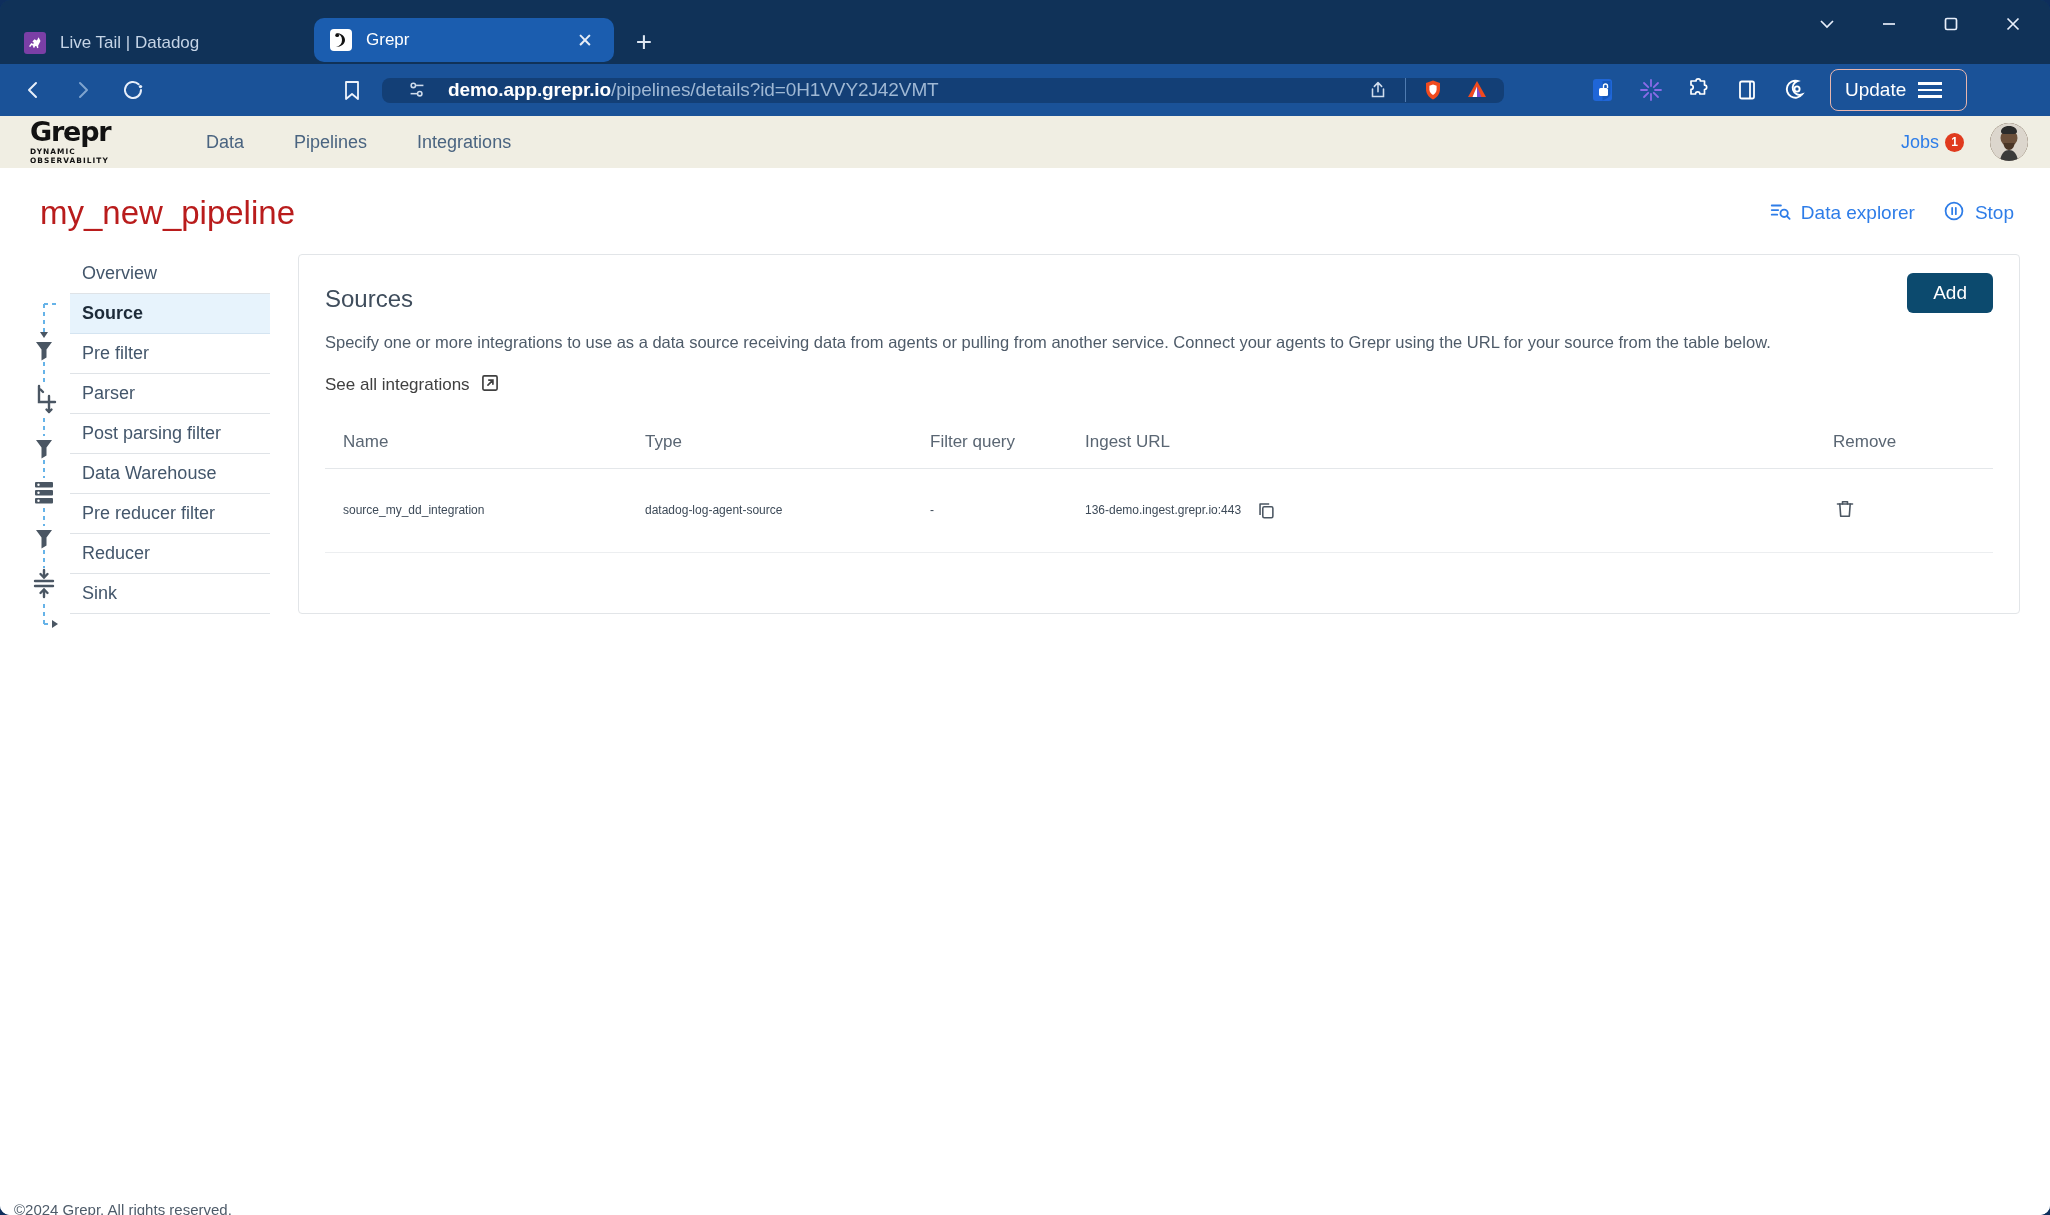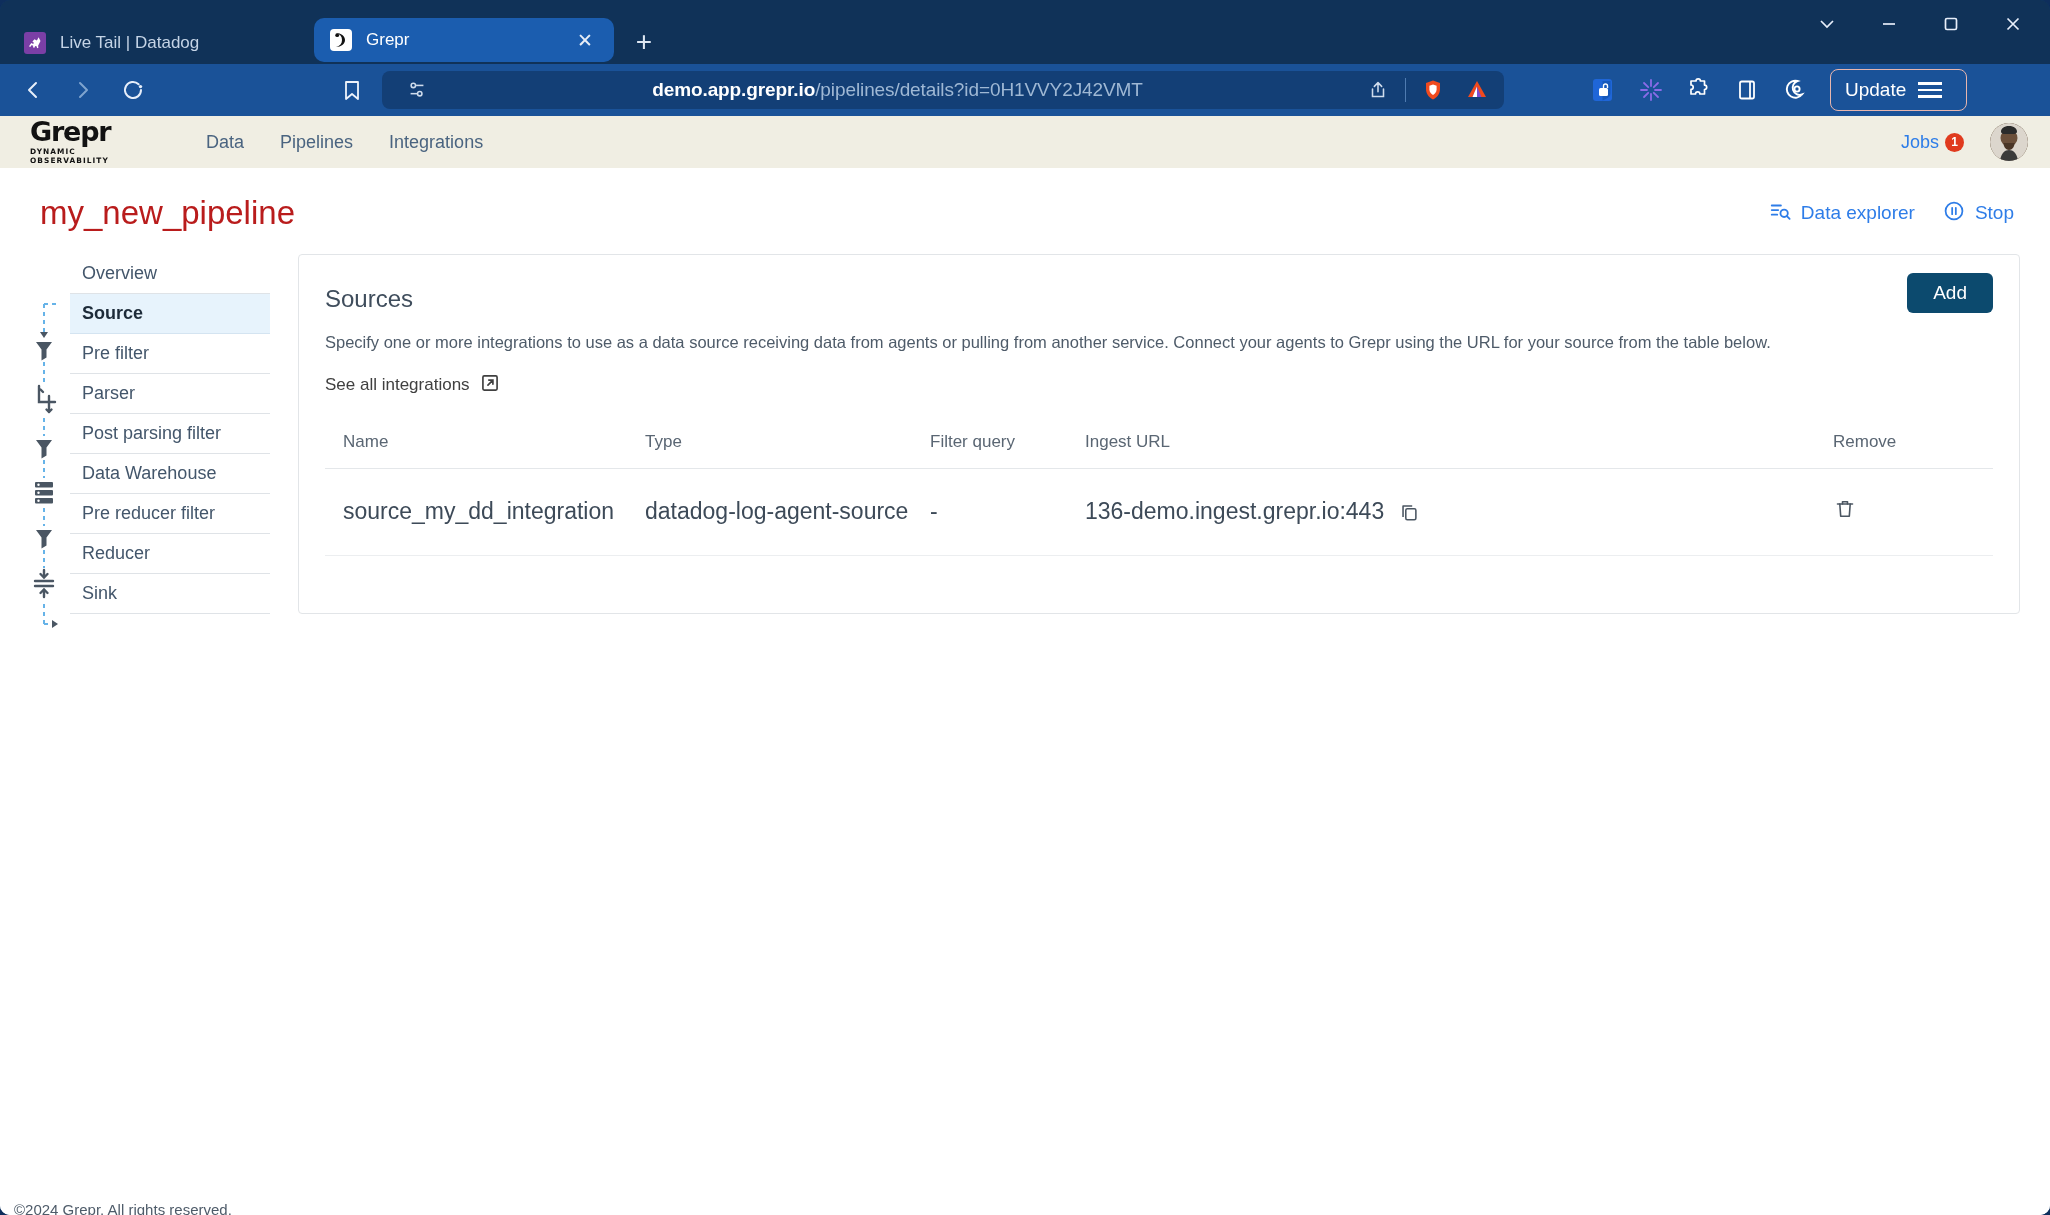--- a/index.html
+++ b/index.html
@@ -95,28 +95,27 @@
   }
   .navbtn.disabled { color: #7fa4cf; }
   .bookmark-btn {
     width: 44px; height: 40px;
     display: flex; align-items: center; justify-content: center;
     color: #eef3fb; margin-left: 170px;
   }
   .urlbar {
     flex: 0 0 auto;
     width: 1122px;
-    height: 38px;
+    height: 25px;
     background: #133f76;
     border-radius: 8px;
     display: flex; align-items: center;
     padding: 0 10px 0 18px;
     gap: 14px;
     margin-left: 4px;
-    text-align: center;
   }
   .url-text {
     flex: 1 1 auto;
     font-size: 19px;
     color: #9fb8d4;
     white-space: nowrap; overflow: hidden;
     letter-spacing: -0.1px;
   }
   .url-text b { color: #ffffff; font-weight: 700; }
   .url-actions { display: flex; align-items: center; gap: 10px; }
@@ -168,21 +167,21 @@
     font-family: "DejaVu Sans", sans-serif;
     font-weight: 700; font-size: 27px; letter-spacing: -1.2px;
     color: #121212; line-height: 0.95;
     position: relative;
   }
   .logo-tag {
     font-size: 7.4px; letter-spacing: 1.05px; font-weight: 700;
     color: #121212; margin-top: 2px;
     font-family: "DejaVu Sans", sans-serif;
   }
-  .nav-links { display: flex; align-items: center; gap: 0; margin-left: 58px; }
+  .nav-links { display: flex; align-items: center; gap: 14px; margin-left: 58px; }
   .nav-link {
     font-size: 18px; color: #4a6480;
     padding: 0 18px;
   }
   .header-right {
     margin-left: auto; display: flex; align-items: center; gap: 26px;
   }
   .jobs-link {
     display: flex; align-items: center; gap: 6px;
     color: #2e7de8; font-size: 18px;
@@ -273,21 +272,21 @@
     font-family: "Liberation Sans", sans-serif;
   }
   table.srctable { width: 100%; border-collapse: collapse; margin-top: 34px; }
   table.srctable th {
     text-align: left;
     font-size: 17px; font-weight: 400; color: #5a6673;
     padding: 0 0 16px 0;
     border-bottom: 1px solid #e4e7ea;
   }
   table.srctable td {
-    font-size: 23px; color: #3d4a58;
+    font-size: 12px; color: #3d4a58;
     padding: 28px 0 28px 0;
     border-bottom: 1px solid #eceef0;
     vertical-align: middle;
   }
   .col-name { width: 320px; padding-left: 18px !important; }
   .col-type { width: 285px; }
   .col-filter { width: 155px; }
   .col-url { width: auto; }
   .col-remove { width: 160px; text-align: left; }
   .url-cell { display: flex; align-items: center; gap: 14px; }

